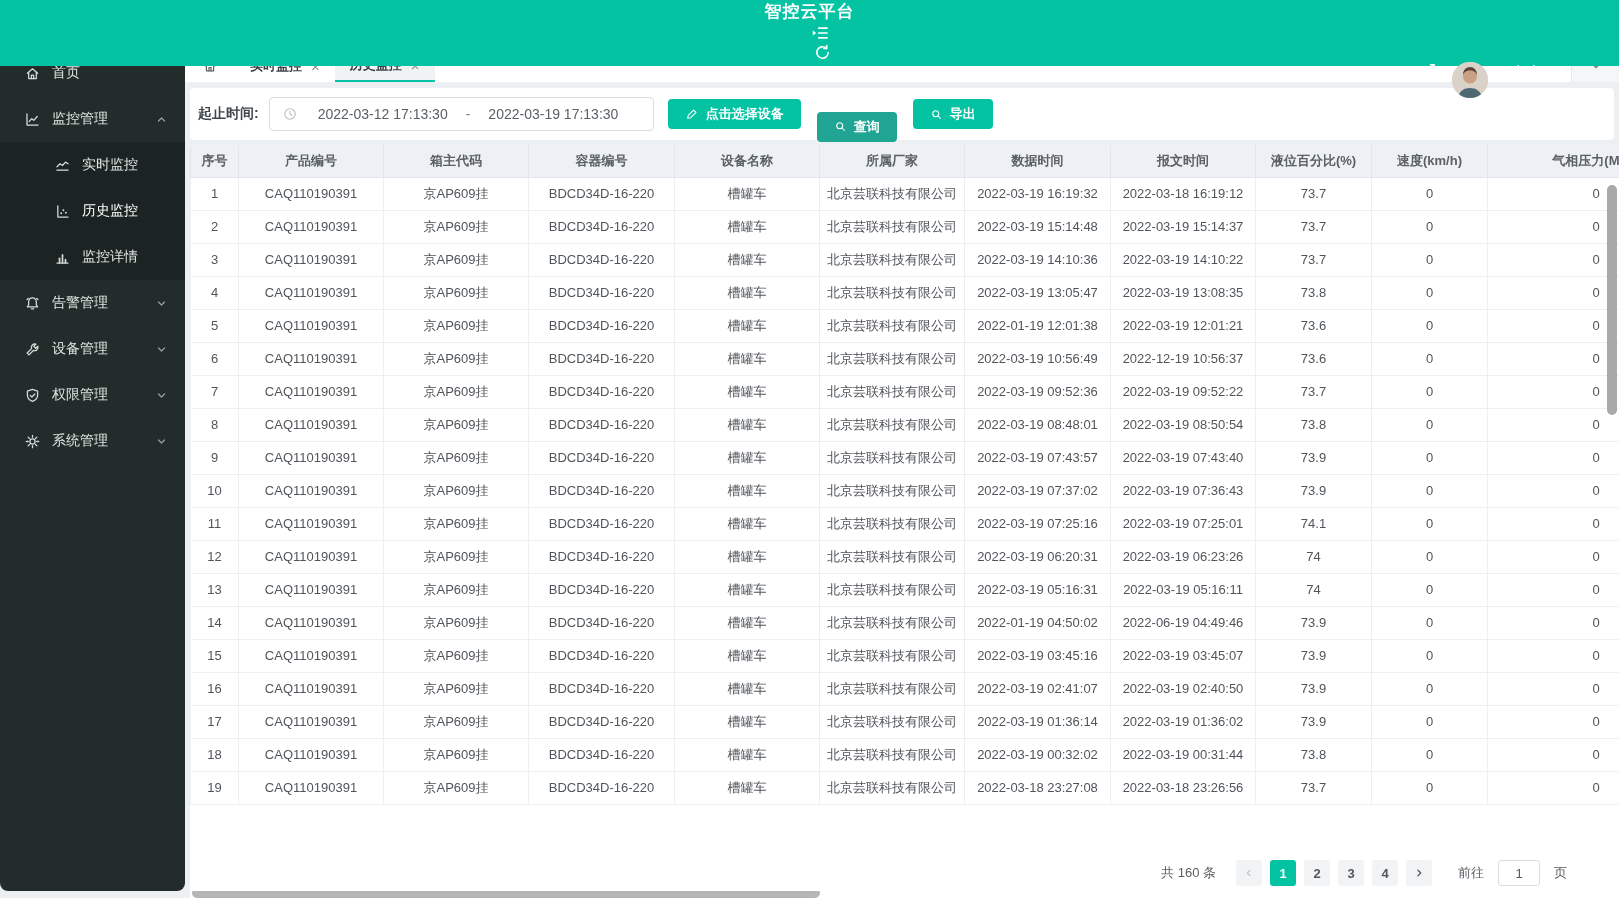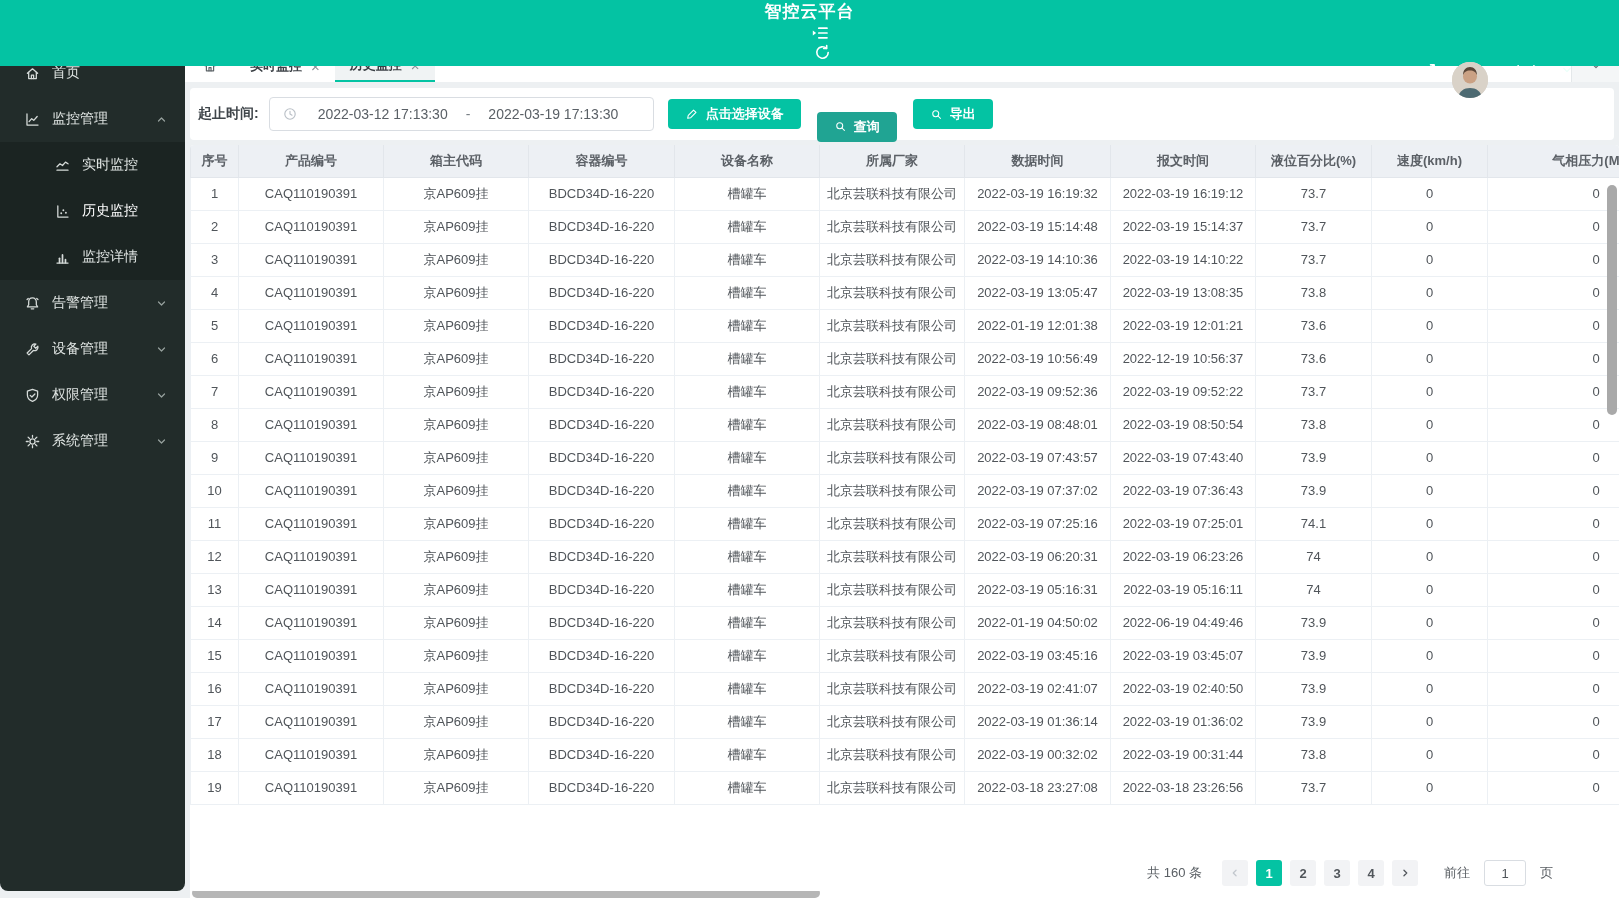--- a/index.html
+++ b/index.html
@@ -57,21 +57,21 @@
   .tcard { position:absolute; top:95px; left:5px; width:1429px; height:757px; background:#fff; border-radius:4px 4px 0 0; overflow:hidden; }
   .tclip { position:absolute; left:0; right:0; top:0; bottom:26px; overflow:hidden; }
   table { width:1514px; table-layout:fixed; border-collapse:collapse; font-size:13px; }
   thead th { height:32px; background:#edf0f4; color:#5b6066; font-weight:700; text-align:center; border:1px solid #e2e6eb; border-top:none; }
   tbody td { height:33px; color:#50555a; text-align:center; border:1px solid #ecf0f4; background:#fff; white-space:nowrap; overflow:hidden; }
   .hscroll { position:absolute; left:0; right:0; bottom:3px; height:12px; }
   .hthumb { position:absolute; left:2px; top:1px; width:628px; height:10px; background:#b6b6b6; border-radius:5px; cursor:pointer; }
   .vthumb { position:absolute; right:2px; top:40px; width:10px; height:230px; background:#a9a9a9; border-radius:5px; cursor:pointer; }
 
   
-  .pager { position:absolute; top:805px; left:5px; width:1429px; height:36px; background:#fff; border-radius:4px; display:flex; align-items:center; justify-content:flex-end; padding-right:66px; gap:8px; font-size:13px; color:#5a5f64; }
+  .pager { position:absolute; top:805px; left:5px; width:1429px; height:36px; background:#fff; border-radius:4px; display:flex; align-items:center; justify-content:flex-end; padding-right:52px; gap:8px; font-size:13px; color:#5a5f64; }
   .total { margin-right:12px; font-size:13px; color:#5a5f64; }
   .pg { min-width:26px; height:26px; border:none; border-radius:3px; background:#f2f3f5; color:#51565b; font-size:13px; font-weight:bold; display:flex; align-items:center; justify-content:center; cursor:pointer; font-family:inherit; }
   .pg.prev { color:#c3c8ce; cursor:not-allowed; }
   .pg.active { background:#04c3a3; color:#fff; }
   .goto-label { margin-left:18px; }
   .goto-input { width:42px; height:26px; border:1px solid #d9dde2; border-radius:3px; text-align:center; font-size:13px; color:#50555a; margin:0 6px; font-family:inherit; }
 
   svg { display:block; }
   .defs { position:absolute; width:0; height:0; }
 </style>
@@ -396,21 +396,21 @@
             </thead>
           <tbody>
               <tr>
                 <td>1</td>
                 <td>CAQ110190391</td>
                 <td>京AP609挂</td>
                 <td>BDCD34D-16-220</td>
                 <td>槽罐车</td>
                 <td>北京芸联科技有限公司</td>
                 <td>2022-03-19 16:19:32</td>
-                <td>2022-03-19 16:19:12</td>
+                <td>2022-03-18 16:19:12</td>
                 <td>73.7</td>
                 <td>0</td>
                 <td>0</td>
               </tr>
               <tr>
                 <td>2</td>
                 <td>CAQ110190391</td>
                 <td>京AP609挂</td>
                 <td>BDCD34D-16-220</td>
                 <td>槽罐车</td>

